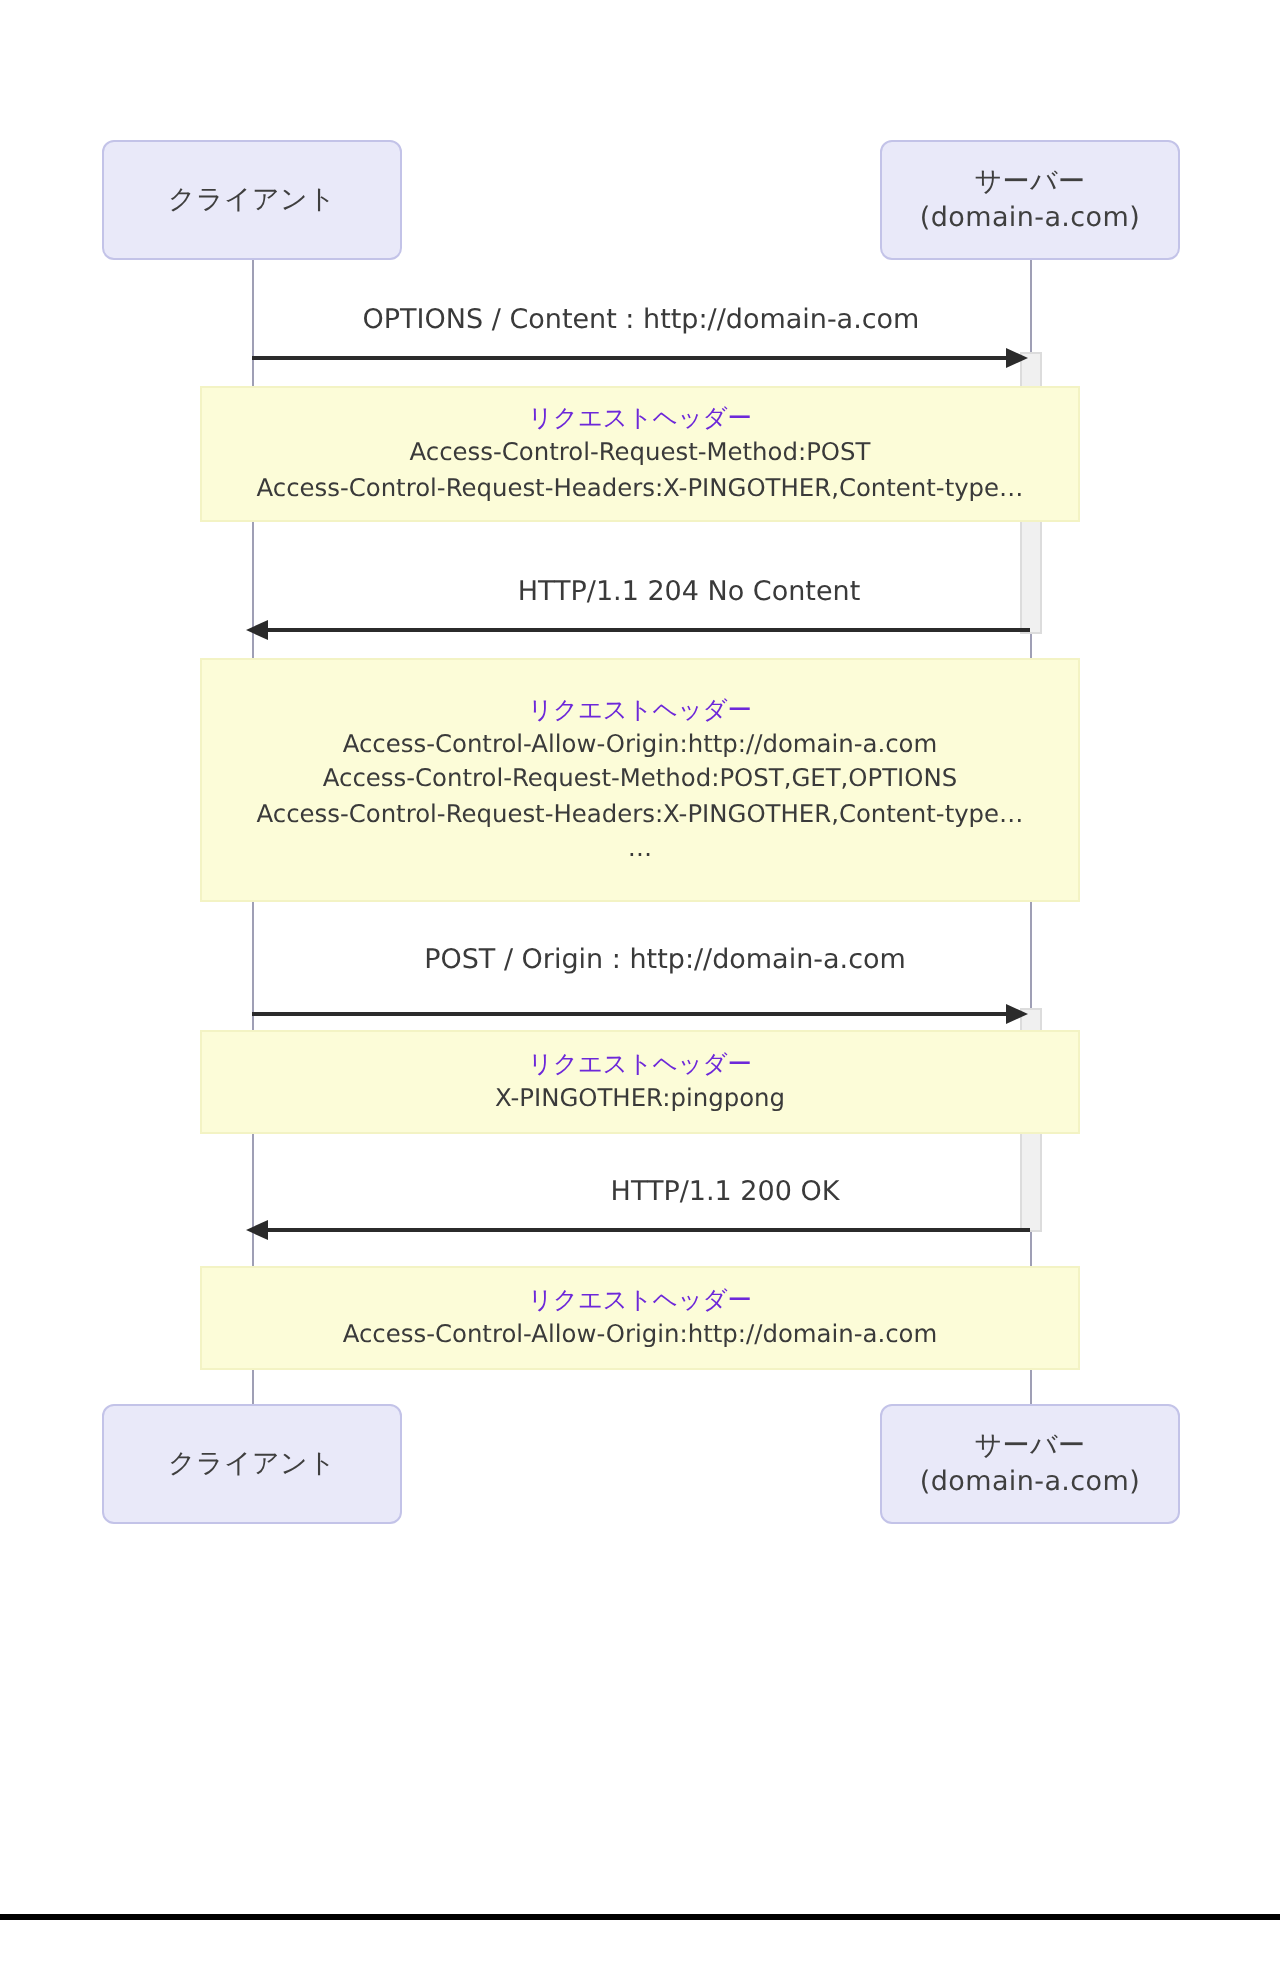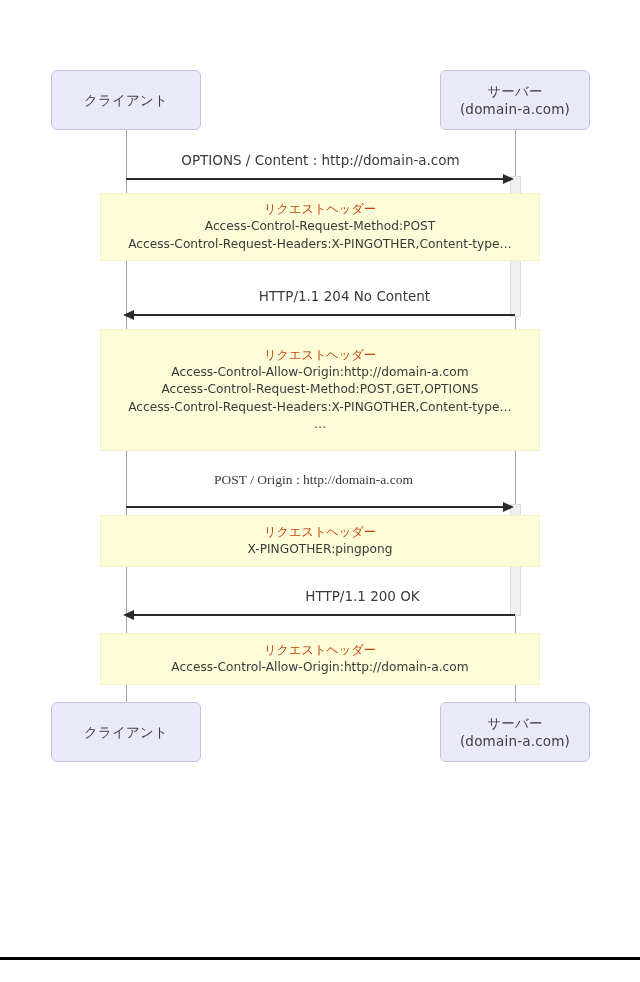--- a/index.html
+++ b/index.html
@@ -78,21 +78,21 @@
     flex-direction:column;
     align-items:center;
     justify-content:center;
     text-align:center;
     color:#3a3a3a;
     font-size:12.2px;
     line-height:1.42;
     padding:5px 8px;
   }
   .note .nline{white-space:nowrap;}
-  .note .nline.head{color:#c2410c;}
+  .note .nline.head{color:#6d28d9;}
 
   
   .bottom-rule{
     position:absolute;
     left:0;
     width:640px;
     height:3px;
     background:#000000;
   }
 </style>
@@ -131,21 +131,21 @@
   <div class="arrowhead left" style="left:123px;top:310px;"></div>
 
   <div class="note" style="left:100px;top:329px;width:440px;height:122px;">
     <span class="nline head">リクエストヘッダー</span>
     <span class="nline">Access-Control-Allow-Origin:http://domain-a.com</span>
     <span class="nline">Access-Control-Request-Method:POST,GET,OPTIONS</span>
     <span class="nline">Access-Control-Request-Headers:X-PINGOTHER,Content-type…</span>
     <span class="nline">…</span>
   </div>
 
-  <div class="msg-label" style="left:119px;top:472px;width:389px;font-family:Liberation Serif, serif;">POST / Origin : http://domain-a.com</div>
+  <div class="msg-label" style="left:138px;top:472px;width:389px;">POST / Origin : http://domain-a.com</div>
   <div class="msg-line" style="left:126px;top:506px;width:384px;"></div>
   <div class="arrowhead right" style="left:503px;top:502px;"></div>
 
   <div class="note" style="left:100px;top:515px;width:440px;height:52px;">
     <span class="nline head">リクエストヘッダー</span>
     <span class="nline">X-PINGOTHER:pingpong</span>
   </div>
 
   <div class="msg-label" style="left:126px;top:588px;width:389px;padding-left:42px;">HTTP/1.1 200 OK</div>
   <div class="msg-line" style="left:131px;top:614px;width:384px;"></div>

